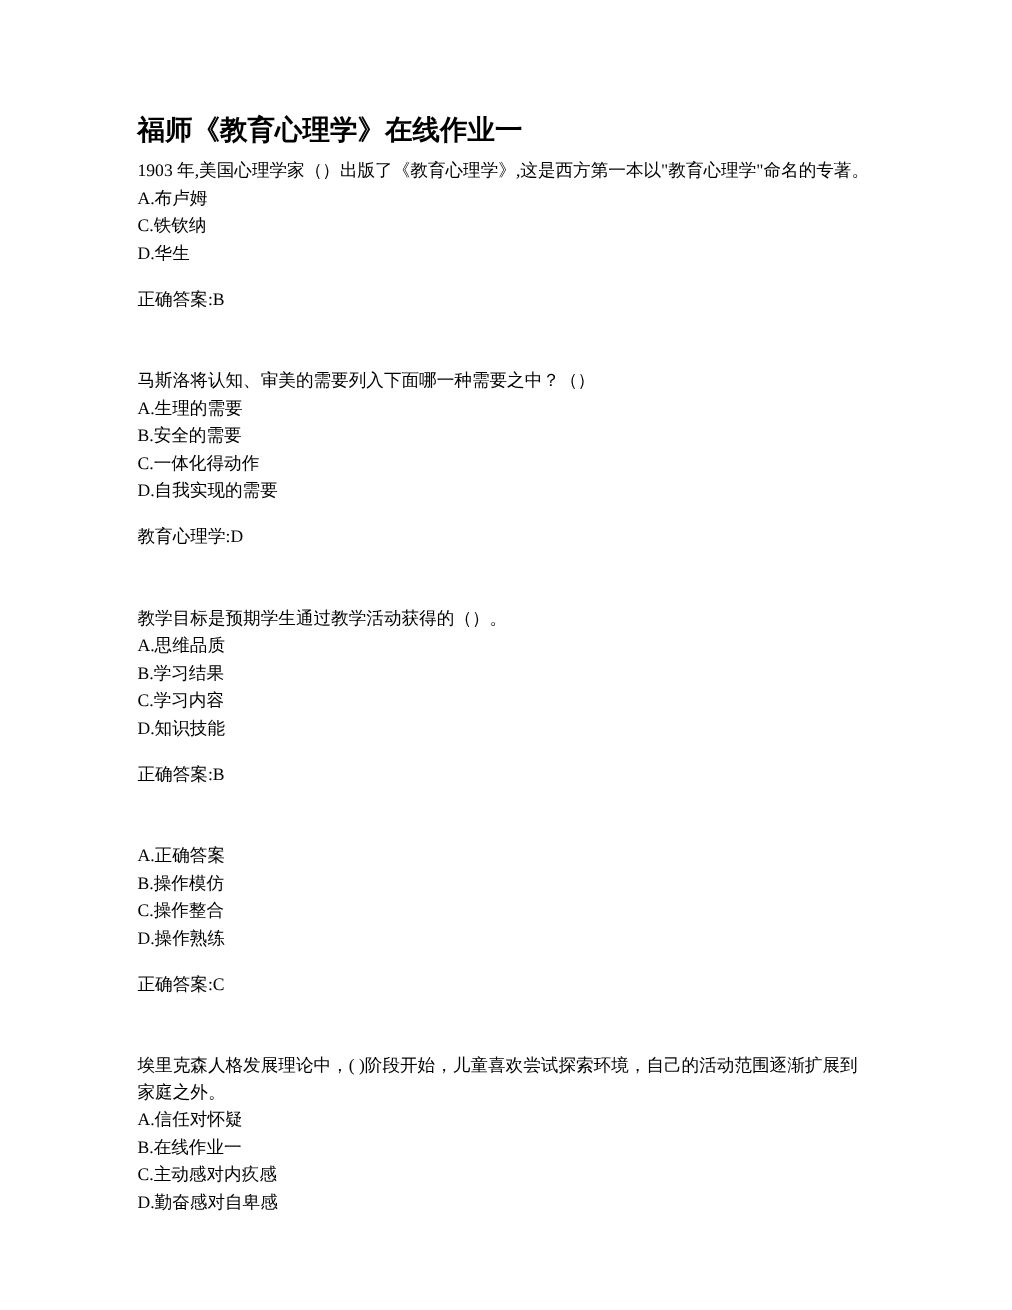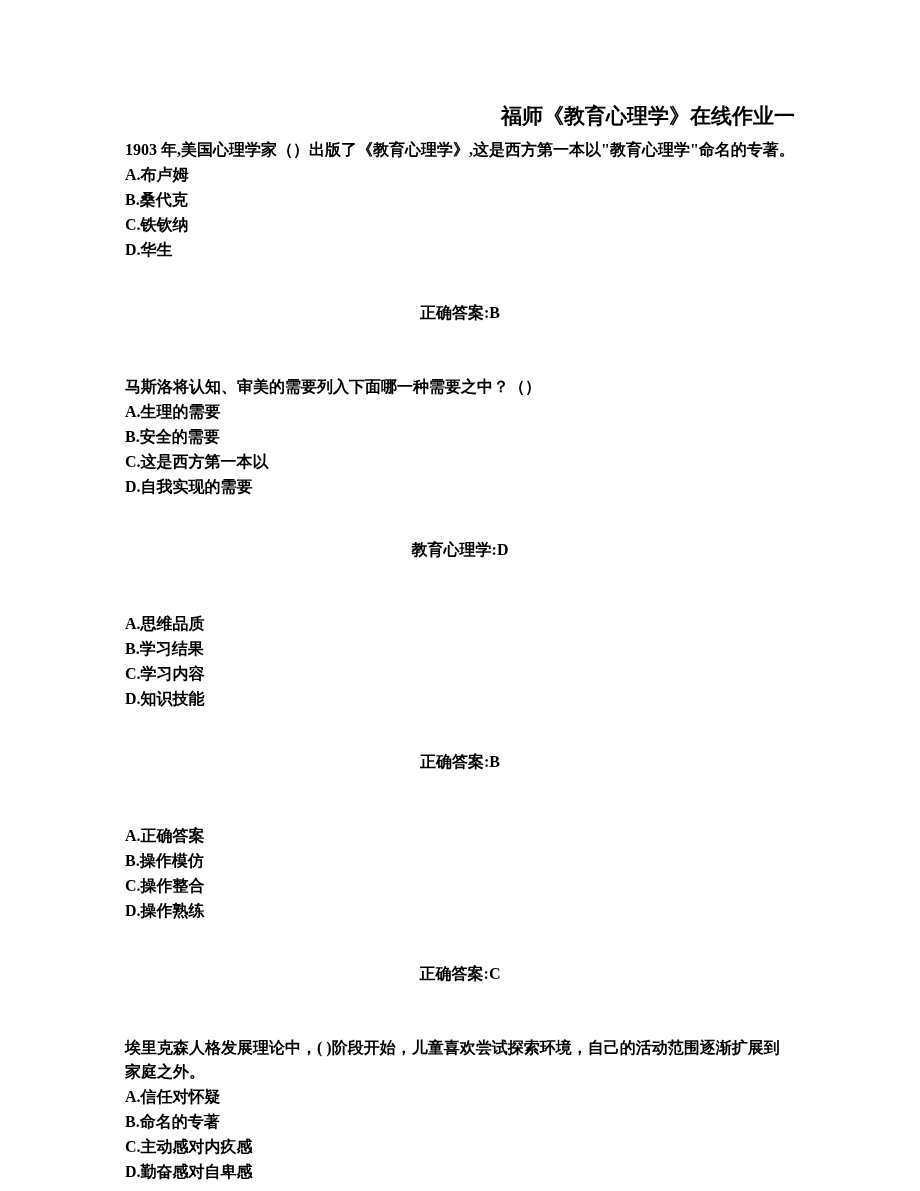--- a/index.html
+++ b/index.html
@@ -11,72 +11,70 @@
       width: 920px;
       height: 1191px;
       background: #ffffff;
       font-family: "SimSun", "宋体", serif;
       font-size: 16px;
       color: #000000;
       padding: 100px 125px 60px 125px;
       line-height: 1.5;
     }
     .title {
-      text-align: right;
-      font-size: 21px;
+      text-align: left;
+      font-size: 25px;
       font-weight: bold;
       margin-bottom: 6px;
       font-family: "SimHei", "黑体", sans-serif;
     }
     .question-block {
       margin-bottom: 28px;
-      font-weight: bold;
     }
     .question-text {
       margin-bottom: 1px;
     }
     .option {
       margin-bottom: 1px;
     }
     .answer {
-      margin-top: 39px;
-      text-align: center;
+      margin-top: 18px;
     }
     .spacer {
       height: 22px;
     }
   </style>
 </head>
 <body>
 
 <h1 class="title">福师《教育心理学》在线作业一</h1>
 
 <div class="question-block">
   <div class="question-text">1903 年,美国心理学家（）出版了《教育心理学》,这是西方第一本以"教育心理学"命名的专著。</div>
   <div class="option">A.布卢姆</div>
-  <div class="option">B.桑代克</div>
   <div class="option">C.铁钦纳</div>
   <div class="option">D.华生</div>
   <div class="answer">正确答案:B</div>
 </div>
 
 <div class="spacer"></div>
 
 <div class="question-block">
   <div class="question-text">马斯洛将认知、审美的需要列入下面哪一种需要之中？（）</div>
   <div class="option">A.生理的需要</div>
   <div class="option">B.安全的需要</div>
-  <div class="option">C.这是西方第一本以</div>
+  <div class="option">C.一体化得动作</div>
   <div class="option">D.自我实现的需要</div>
   <div class="answer">教育心理学:D</div>
 </div>
 
 <div class="spacer"></div>
 
 <div class="question-block">
+  <div class="question-text">教学目标是预期学生通过教学活动获得的（）。</div>
   <div class="option">A.思维品质</div>
   <div class="option">B.学习结果</div>
   <div class="option">C.学习内容</div>
   <div class="option">D.知识技能</div>
   <div class="answer">正确答案:B</div>
 </div>
 
 <div class="spacer"></div>
 
 <div class="question-block">
@@ -85,17 +83,17 @@
   <div class="option">C.操作整合</div>
   <div class="option">D.操作熟练</div>
   <div class="answer">正确答案:C</div>
 </div>
 
 <div class="spacer"></div>
 
 <div class="question-block">
   <div class="question-text">埃里克森人格发展理论中，( )阶段开始，儿童喜欢尝试探索环境，自己的活动范围逐渐扩展到家庭之外。</div>
   <div class="option">A.信任对怀疑</div>
-  <div class="option">B.命名的专著</div>
+  <div class="option">B.在线作业一</div>
   <div class="option">C.主动感对内疚感</div>
   <div class="option">D.勤奋感对自卑感</div>
 
 </div>
 
 </body></html>

